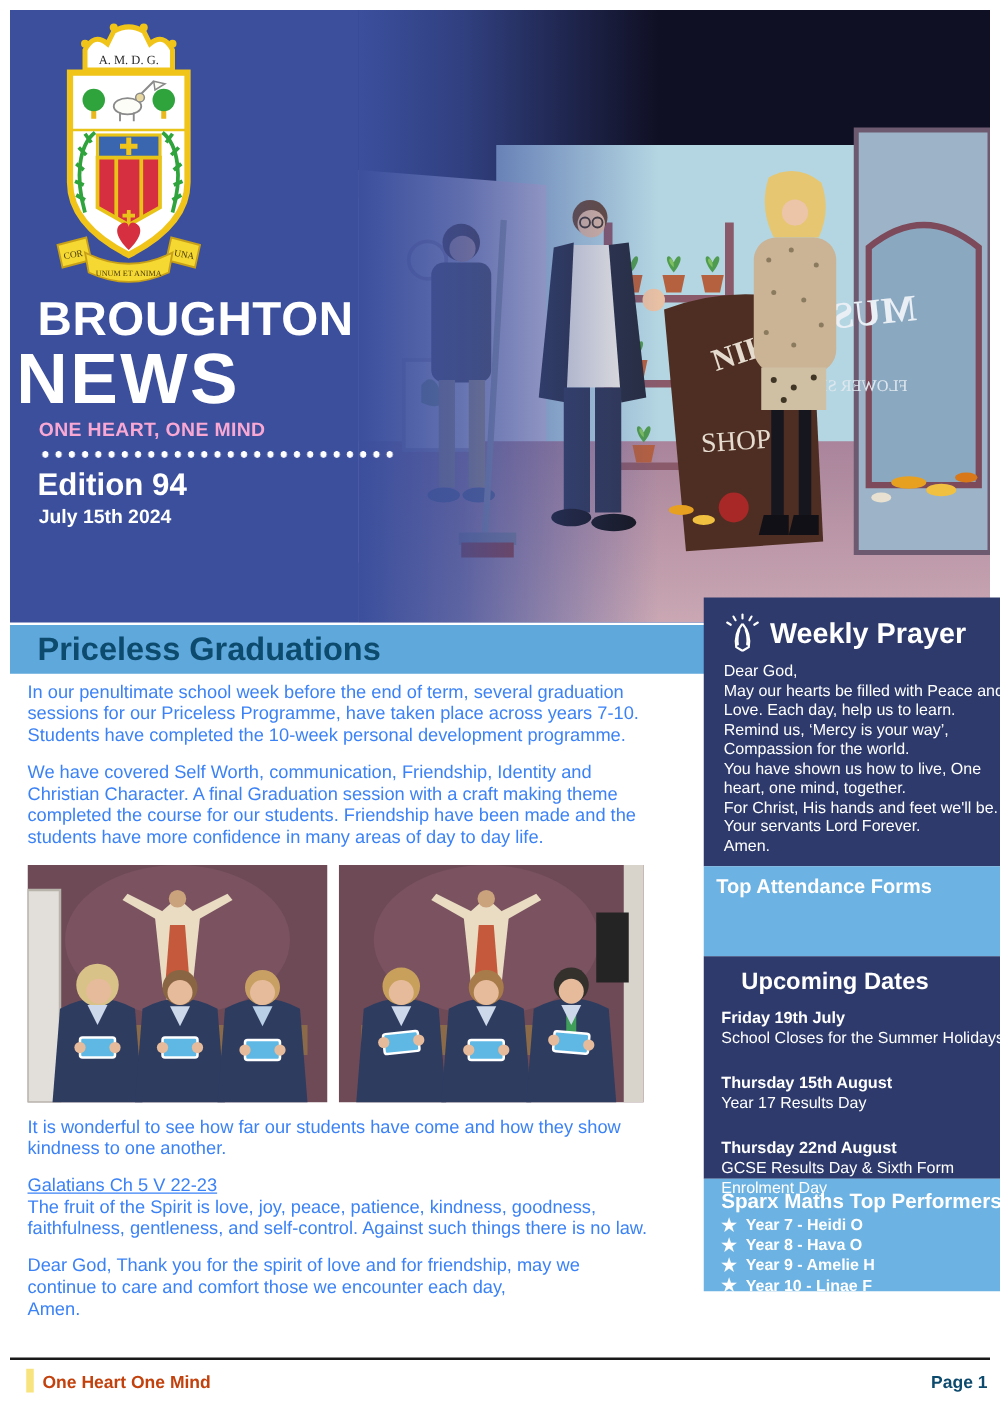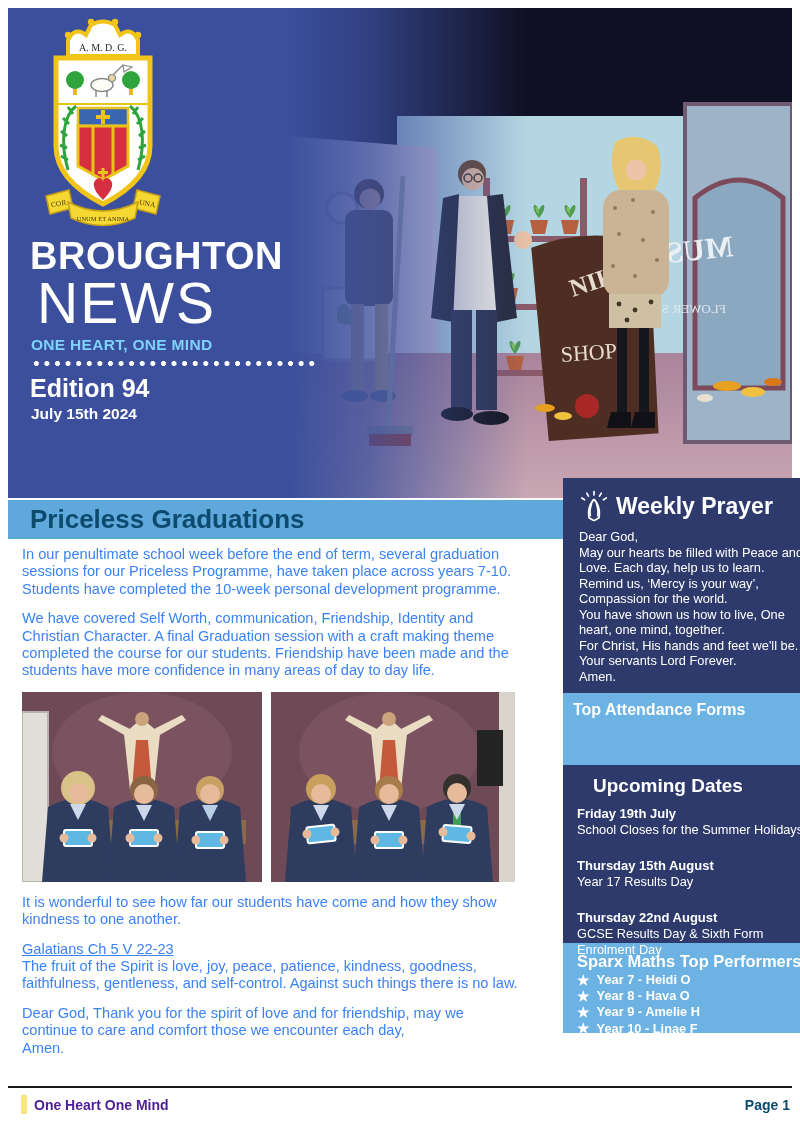--- a/index.html
+++ b/index.html
@@ -4,22 +4,22 @@
 <style>
   html,body{margin:0;padding:0;background:#ffffff;}
   .page{position:relative;width:800px;height:1131px;background:#fff;overflow:hidden;
         font-family:"Liberation Sans",sans-serif;}
   
   .header{position:absolute;left:8px;top:8px;width:784px;height:490px;background:#3b4f9d;overflow:hidden;}
   .hero{position:absolute;right:0;top:0;width:505px;height:490px;}
   .crest{position:absolute;left:20px;top:10px;width:150px;height:212px;}
   .mast{position:absolute;color:#fff;white-space:nowrap;}
   .m-title1{left:22px;top:227px;font-size:38px;font-weight:800;letter-spacing:.5px;}
-  .m-title2{left:29px;top:262px;font-size:57px;font-weight:400;letter-spacing:2px;}
-  .m-tag{left:23px;top:328px;font-size:15.5px;font-weight:800;color:#7dd3fc;letter-spacing:.3px;}
+  .m-title2{left:5px;top:262px;font-size:57px;font-weight:700;letter-spacing:2px;}
+  .m-tag{left:23px;top:328px;font-size:15.5px;font-weight:800;color:#f9a8d4;letter-spacing:.3px;}
   .m-dots{position:absolute;left:23px;top:352px;width:287px;height:7px;
           background-image:radial-gradient(circle,#ffffff 2.4px,rgba(255,255,255,0) 2.8px);
           background-size:10.6px 7px;background-repeat:repeat-x;}
   .m-edition{left:22px;top:366px;font-size:25px;font-weight:800;}
   .m-date{left:23px;top:397px;font-size:15.5px;font-weight:600;}
   .m-feature{left:22px;top:424px;font-size:19.5px;font-weight:800;cursor:pointer;}
   
   .title-bar{position:absolute;left:8px;top:500px;width:784px;height:39px;background:#5fa8db;z-index:1;
              color:#0c4a6e;font-size:26px;font-weight:800;line-height:39px;padding-left:22px;box-sizing:border-box;}
   .article{position:absolute;left:22px;top:546px;width:498px;color:#3b82f6;font-size:14.6px;line-height:17.4px;}
@@ -48,21 +48,21 @@
   .sb-event-detail{font-size:12.8px;line-height:16px;}
   .sb-sparx{background:#6cb2e2;height:90px;box-sizing:border-box;padding:9px 14px 0;}
   .sb-sparx-title{font-size:16.5px;font-weight:800;}
   .sb-sparx-row{display:flex;align-items:center;gap:7px;font-size:12.8px;font-weight:700;line-height:15.2px;margin-top:1px;}
   .star{font-size:14px;line-height:14px;}
   
   .footer-line{position:absolute;left:8px;top:1086px;width:784px;border-top:2.5px solid #191919;}
   .footer-row{position:absolute;left:8px;top:1095px;width:784px;display:flex;justify-content:space-between;align-items:center;}
   .footer-left{display:flex;align-items:center;gap:7px;margin-left:13px;}
   .footer-tab{width:6px;height:19px;background:#f7e47e;}
-  .footer-tagline{color:#4c1d95;font-size:14px;font-weight:800;}
+  .footer-tagline{color:#c2410c;font-size:14px;font-weight:800;}
   .footer-page{color:#0c4a6e;font-size:14px;font-weight:800;margin-right:2px;}
 </style>
 </head>
 <body>
 
 <div class="page">
 
   <div class="header">
 
     <svg class="hero" viewBox="0 0 505 490">

